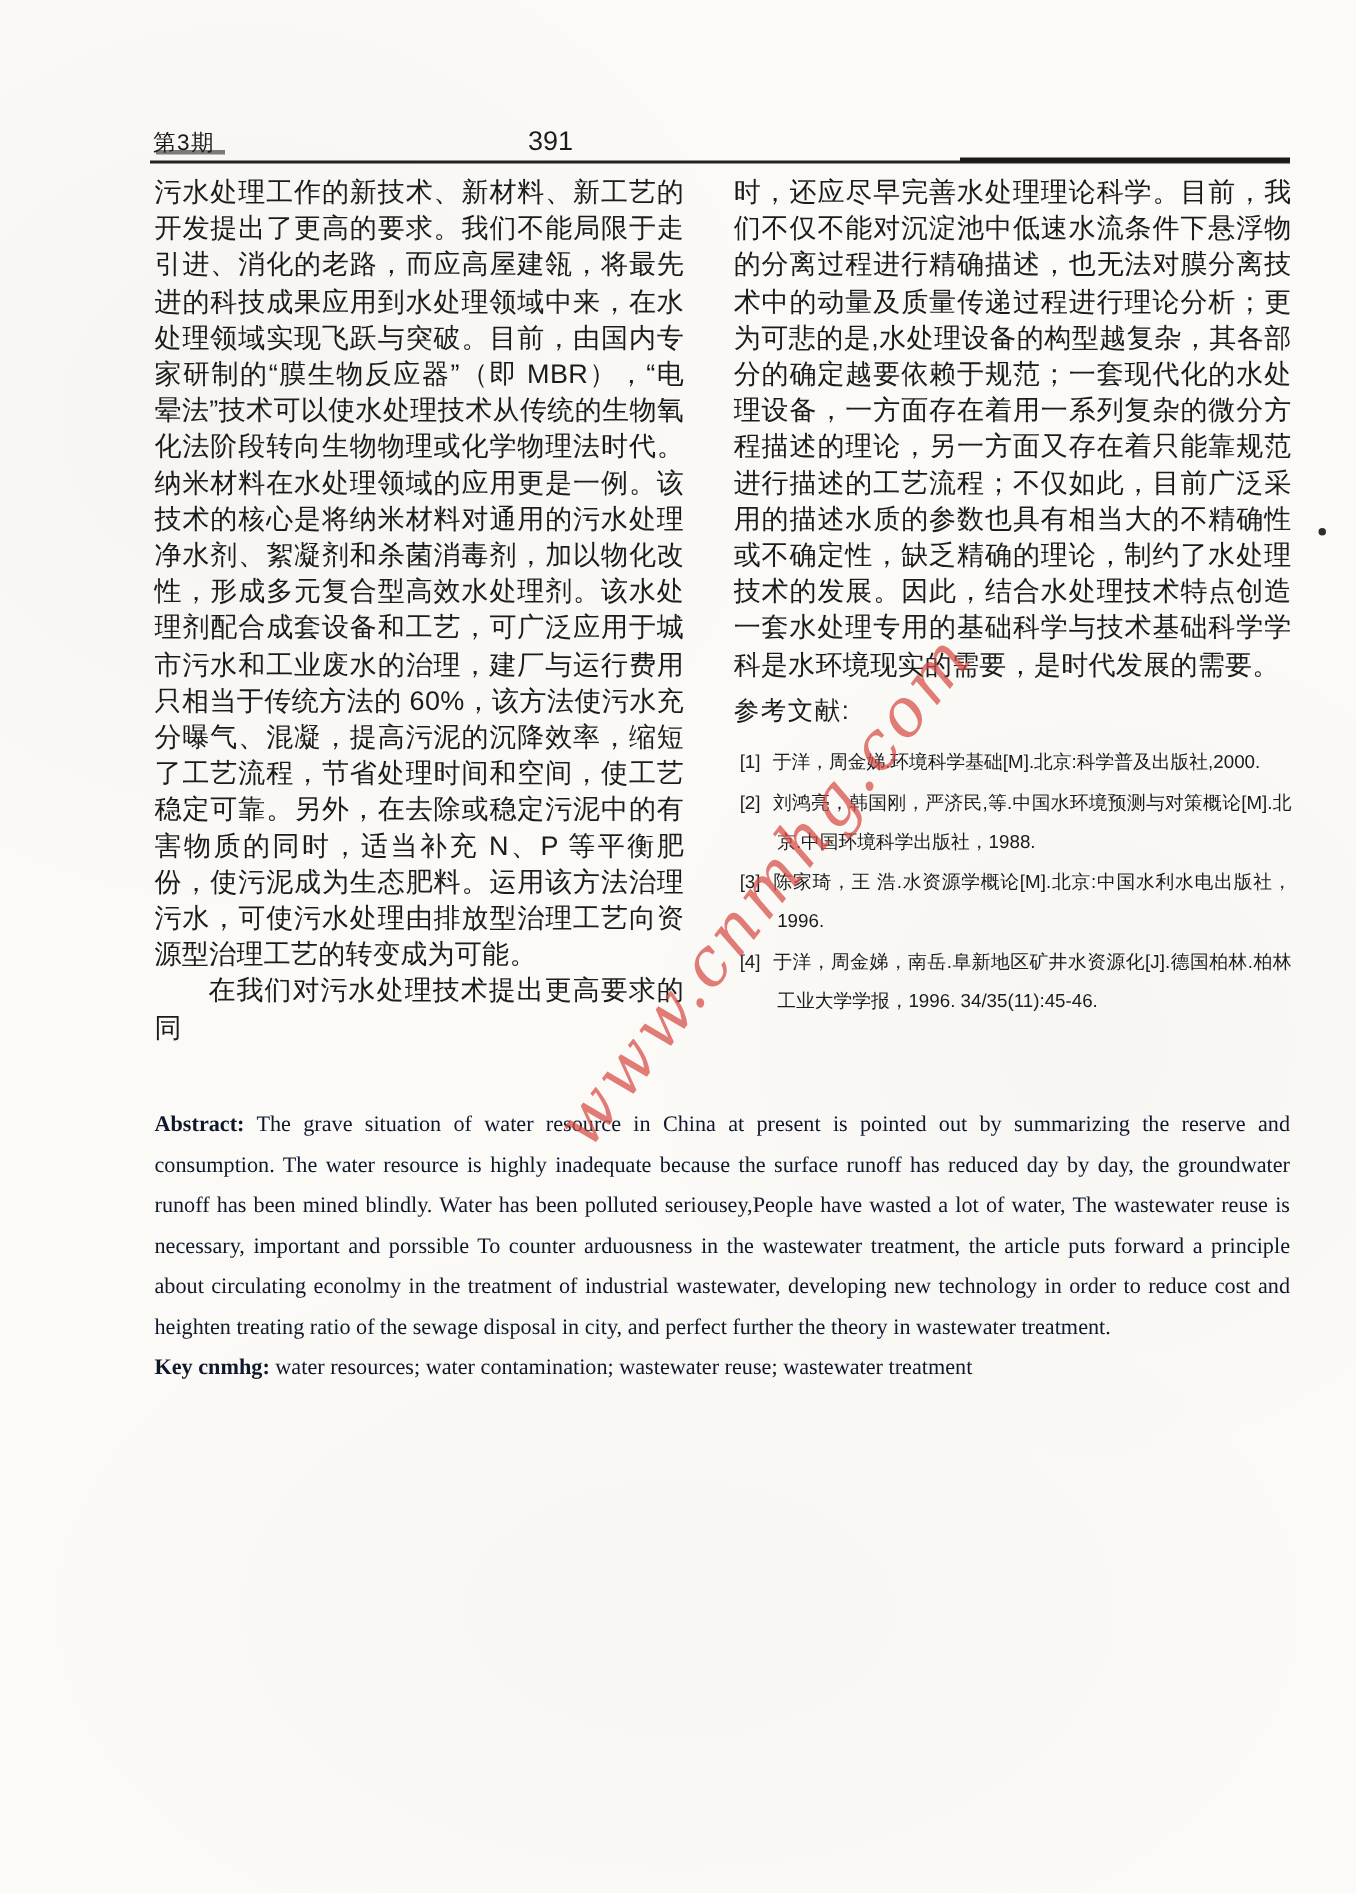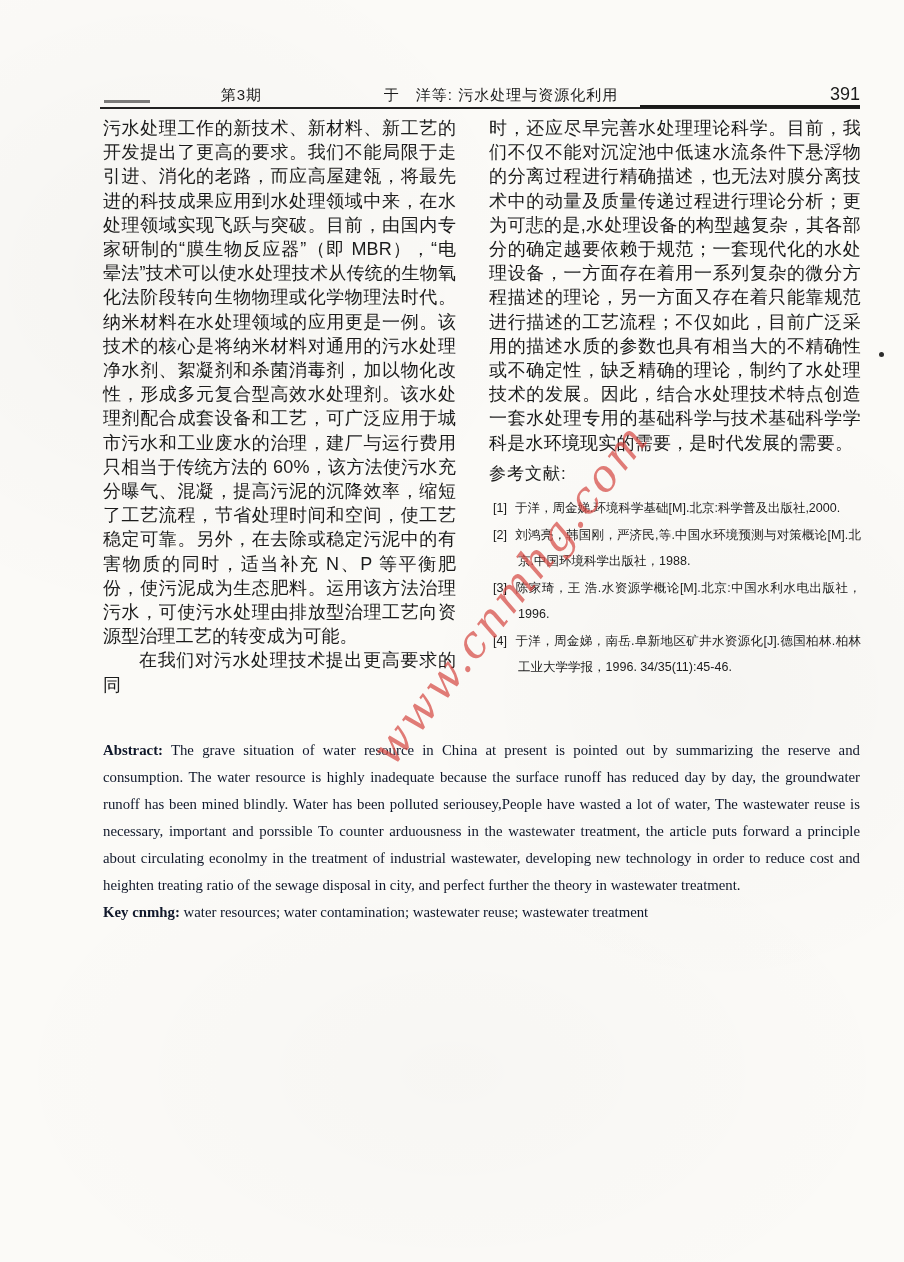--- a/index.html
+++ b/index.html
@@ -19,21 +19,21 @@
       radial-gradient(ellipse 60% 40% at 18% 22%, rgba(0,0,0,0.025), transparent 70%),
       radial-gradient(ellipse 50% 35% at 80% 55%, rgba(0,0,0,0.02), transparent 70%),
       radial-gradient(ellipse 70% 30% at 50% 85%, rgba(0,0,0,0.015), transparent 75%);
   }
   
   .header{
     position:absolute;top:84px;left:102px;width:758px;
     display:flex;align-items:baseline;
     font-size:15px;
   }
-  .header .issue{width:160px;text-align:right;letter-spacing:1px;}
+  .header .issue{width:160px;text-align:left;letter-spacing:1px;}
   .header .running{flex:1;text-align:center;letter-spacing:1px;}
   .header .pageno{width:120px;text-align:right;font-family:Liberation Sans, sans-serif;font-size:18px;}
   .header-rule{
     position:absolute;top:107px;left:100px;width:760px;height:2px;
     background:#222;
     box-shadow:0 2px 0 -1px rgba(30,30,30,0.35);
   }
   .header-rule-right{
     position:absolute;top:105px;left:640px;width:220px;height:3px;background:#1a1a1a;
   }
@@ -98,21 +98,20 @@
   }
 </style>
 </head>
 <body>
 
 <div class="page">
   <div class="scan-shade"></div>
 
   <div class="header">
     <span class="issue">第3期</span>
-    <span class="running">于　洋等: 污水处理与资源化利用</span>
     <span class="pageno">391</span>
   </div>
   <div class="header-rule"></div>
   <div class="header-rule-right"></div>
   <div class="artifact-smudge"></div>
 
   <div class="columns">
     <div class="col col-left">
       <p>污水处理工作的新技术、新材料、新工艺的开发提出了更高的要求。我们不能局限于走引进、消化的老路，而应高屋建瓴，将最先进的科技成果应用到水处理领域中来，在水处理领域实现飞跃与突破。目前，由国内专家研制的“膜生物反应器”（即 MBR），“电晕法”技术可以使水处理技术从传统的生物氧化法阶段转向生物物理或化学物理法时代。纳米材料在水处理领域的应用更是一例。该技术的核心是将纳米材料对通用的污水处理净水剂、絮凝剂和杀菌消毒剂，加以物化改性，形成多元复合型高效水处理剂。该水处理剂配合成套设备和工艺，可广泛应用于城市污水和工业废水的治理，建厂与运行费用只相当于传统方法的 60%，该方法使污水充分曝气、混凝，提高污泥的沉降效率，缩短了工艺流程，节省处理时间和空间，使工艺稳定可靠。另外，在去除或稳定污泥中的有害物质的同时，适当补充 N、P 等平衡肥份，使污泥成为生态肥料。运用该方法治理污水，可使污水处理由排放型治理工艺向资源型治理工艺的转变成为可能。</p>
       <p class="indent">在我们对污水处理技术提出更高要求的同</p>

